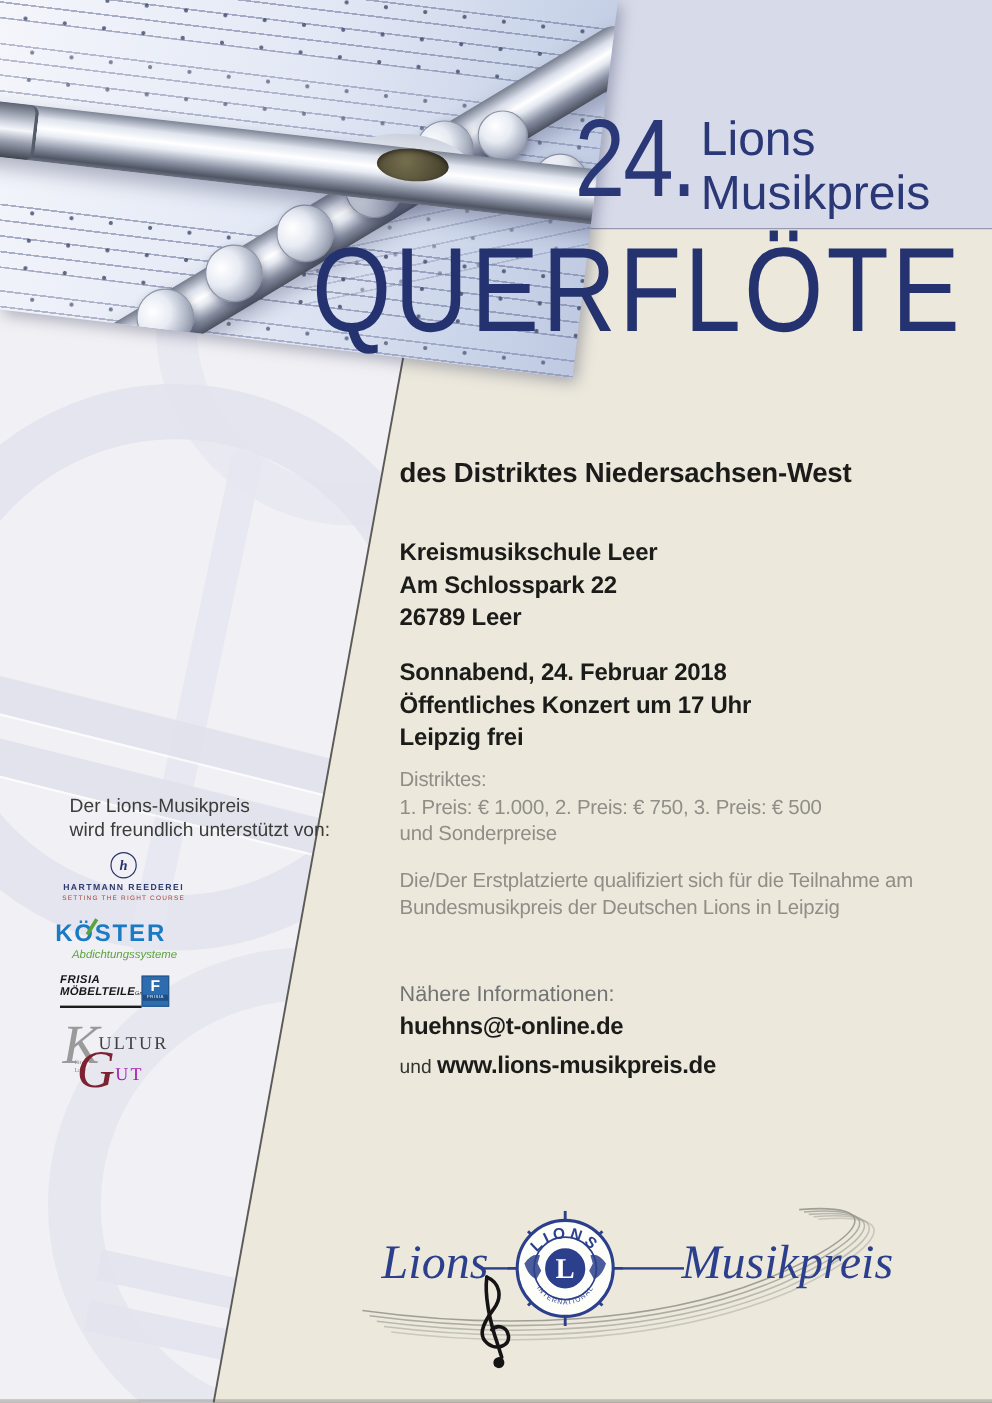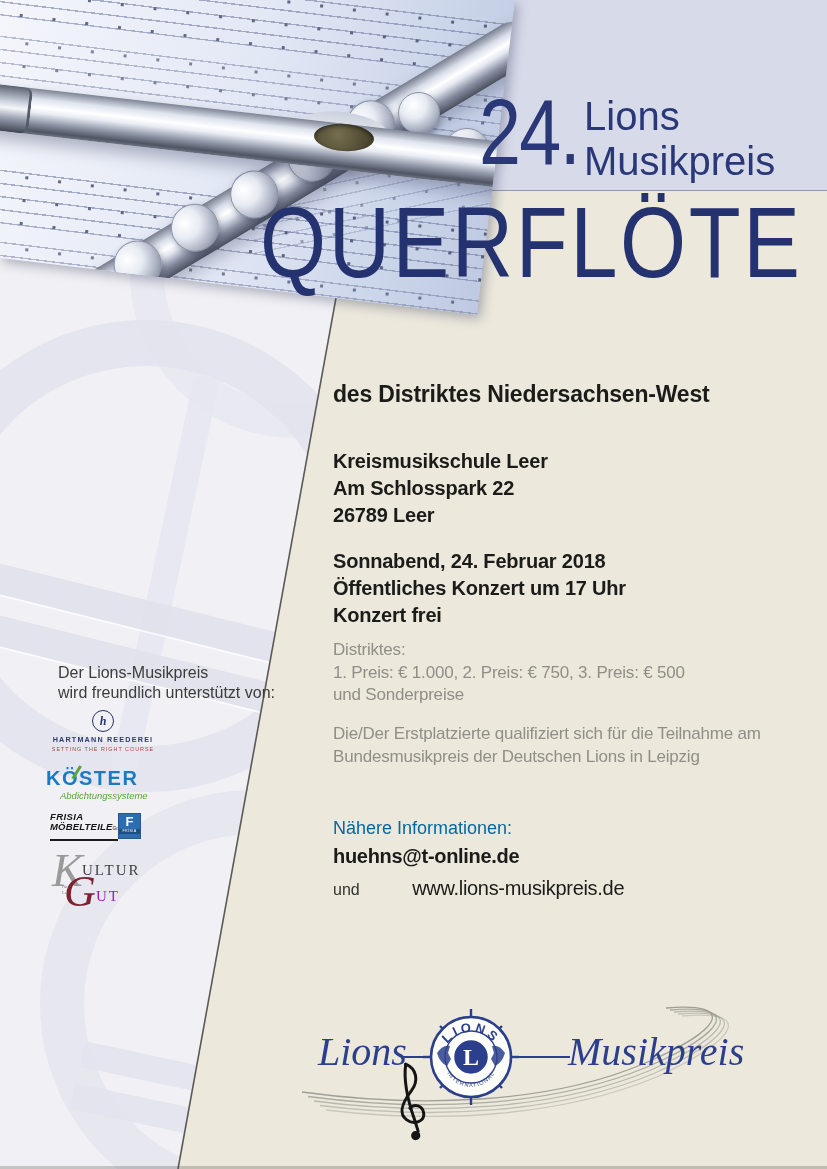--- a/index.html
+++ b/index.html
@@ -70,24 +70,24 @@
   .querfloete{position:absolute;left:260px;top:192px;font-size:100px;font-weight:200;color:#253270;
        letter-spacing:3px;line-height:1;white-space:nowrap;transform:scaleX(.85);transform-origin:left top;}
 
   
   .rc{position:absolute;left:333px;color:#1b1b19;}
   .h-sub{top:381px;font-size:23px;font-weight:bold;letter-spacing:-.2px;}
   .blk-bold{font-weight:bold;font-size:20px;line-height:27px;letter-spacing:-.2px;}
   .venue{top:448px;} .event{top:548px;}
   .blk-gray{font-size:17px;line-height:22.5px;color:#908e87;letter-spacing:-.2px;}
   .prizes{top:639px;} .qual{top:722px;line-height:23px;}
-  .info-label{top:818px;font-size:18px;color:#0369a1;}
+  .info-label{top:818px;font-size:18px;color:#737373;}
   .email{top:845px;font-size:20px;font-weight:bold;letter-spacing:-.3px;}
   .webline{top:877px;font-size:16px;color:#33332f;}
-  .webline .site{font-size:20px;font-weight:normal;color:#1b1b19;letter-spacing:-.3px;margin-left:48px;}
+  .webline .site{font-size:20px;font-weight:bold;color:#1b1b19;letter-spacing:-.3px;}
 
   
   .sp-intro{position:absolute;left:58px;top:663px;font-size:16px;line-height:19.5px;color:#3c3c3a;}
   .hartmann{position:absolute;left:48px;top:710px;width:110px;text-align:center;}
   .h-circle{display:inline-block;width:20px;height:20px;border:1.6px solid #27336b;border-radius:50%;
             font-family:"Liberation Serif",serif;font-style:italic;font-weight:bold;font-size:12px;
             line-height:20px;color:#27336b;}
   .h-name{margin-top:3px;font-size:7.2px;letter-spacing:1.2px;color:#2c3a6e;font-weight:bold;}
   .h-tag{margin-top:2px;font-size:5.4px;letter-spacing:1px;color:#a8453c;}
   .koester{position:absolute;left:46px;top:767px;}
@@ -175,21 +175,21 @@
 
   <div class="rc blk-bold venue">
     <div>Kreismusikschule Leer</div>
     <div>Am Schlosspark 22</div>
     <div>26789 Leer</div>
   </div>
 
   <div class="rc blk-bold event">
     <div>Sonnabend, 24. Februar 2018</div>
     <div>Öffentliches Konzert um 17 Uhr</div>
-    <div>Konzert frei</div>
+    <div>Leipzig frei</div>
   </div>
 
   <div class="rc blk-gray prizes">
     <div>Distriktes:</div>
     <div>1. Preis: € 1.000, 2. Preis: € 750, 3. Preis: € 500</div>
     <div>und Sonderpreise</div>
   </div>
 
   <div class="rc blk-gray qual">
     <div>Die/Der Erstplatzierte qualifiziert sich für die Teilnahme am</div>

